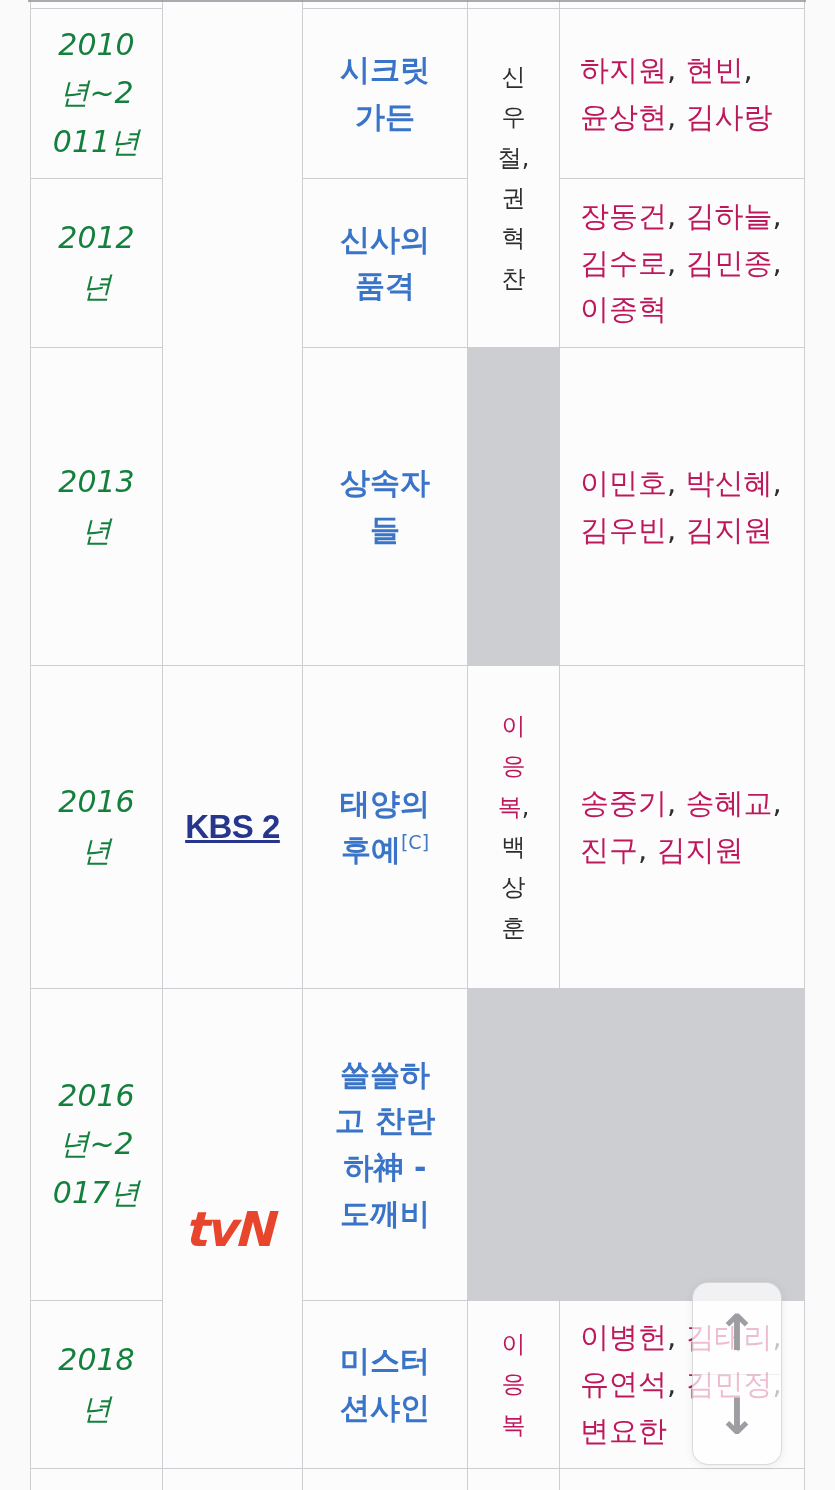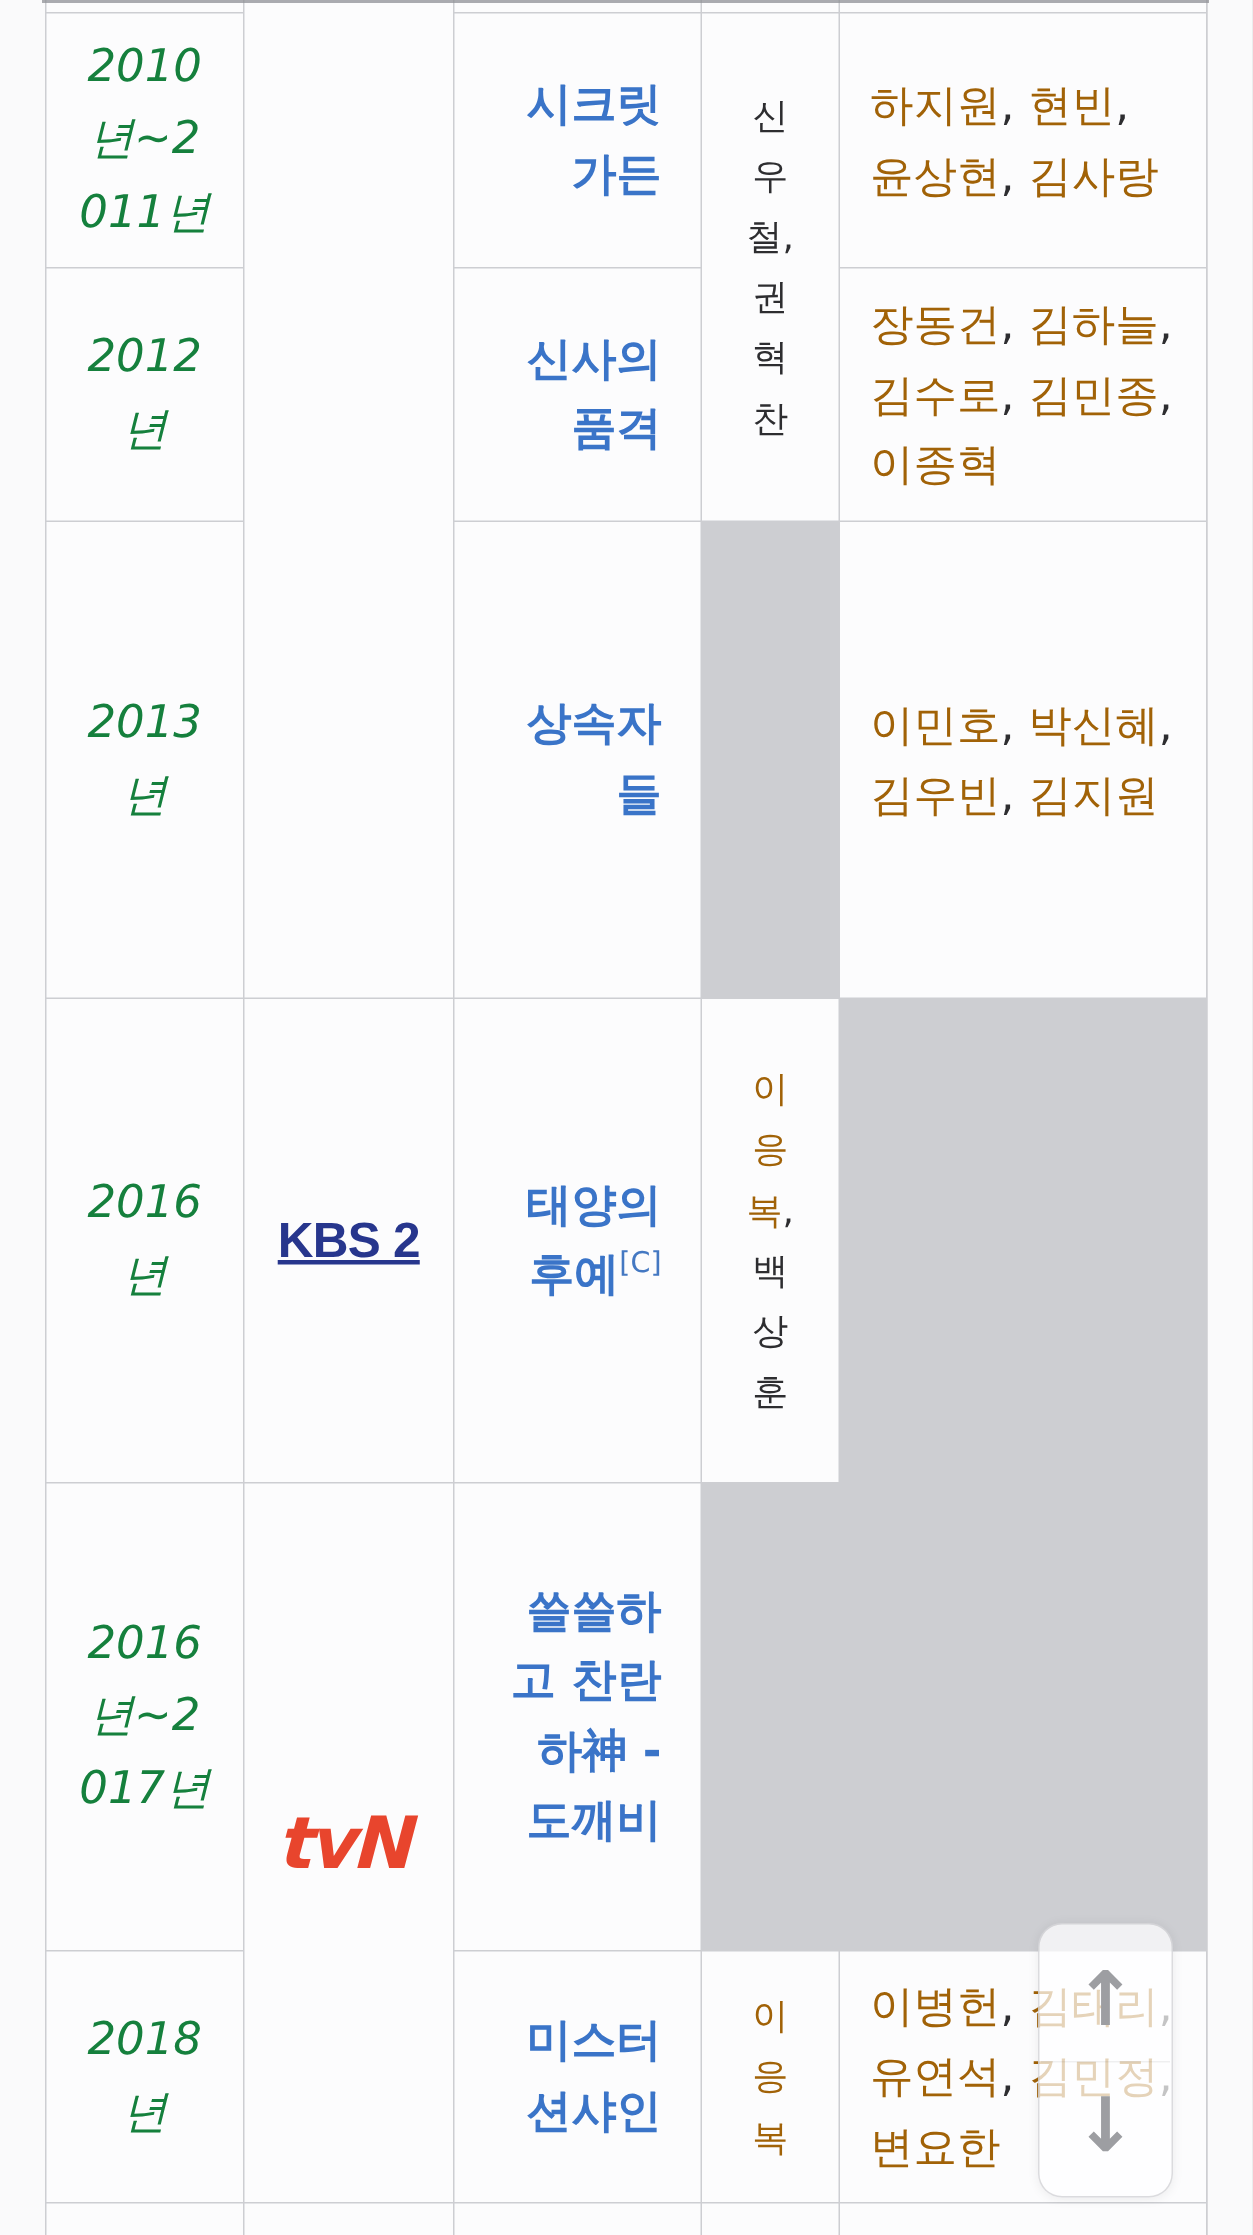--- a/index.html
+++ b/index.html
@@ -27,29 +27,29 @@
     display:flex; align-items:center; justify-content:center;
     overflow:hidden;
   }
   .cast-cell { justify-content:flex-start; padding:0 14px 0 20px; box-sizing:border-box; }
   .yr {
     color:#15803d; font-size:30px; line-height:1.62;
     width:92px; text-align:center; word-break:break-all;font-style:italic;
   }
   .ttl {
     color:#3a74c8; font-weight:bold; font-size:30px; line-height:1.55;
-    width:112px; text-align:right;
+    width:112px; text-align:center;
   }
   .ttl sup { font-size:19px; font-weight:normal; color:#4478c2; }
   .dir {
     font-size:24px; line-height:1.68; width:34px;
     text-align:center; word-break:break-all; color:#2d2d30;
   }
   .cast { font-size:29px; line-height:1.62; text-align:left; }
-  .a  { color:#a16207; }
+  .a  { color:#be185d; }
   .b  { color:#2d2d30; }
   .u  { text-decoration:underline; text-underline-offset:3px; }
   .cm { color:#2d2d30; }
   .kbs-logo {
     color:#27368d; font-weight:bold; font-size:33px; letter-spacing:-0.5px;
     font-family:"Liberation Sans","DejaVu Sans",sans-serif;
     text-decoration:underline;
   }
   .tvn-logo {
     color:#e8452d; font-weight:bold; font-style:italic; font-size:48px;
@@ -125,20 +125,23 @@
     </div>
     <div class="cell" style="grid-area:5/2/6/3">
       <span class="kbs-logo">KBS 2</span>
     </div>
     <div class="cell" style="grid-area:5/3/6/4">
       <span class="ttl"><span>태양의 후예</span><sup>[C]</sup></span>
     </div>
     <div class="cell" style="grid-area:5/4/6/5">
       <div class="dir"><span class="a">이응복</span><span class="cm">, </span><span class="b">백상훈</span></div>
     </div>
+    <div class="cell cast-cell" style="grid-area:5/5/6/6">
+      <div class="cast"><span class="a">송중기</span><span class="cm">, </span><span class="a">송혜교</span><span class="cm">, </span><span class="a">진구</span><span class="cm">, </span><span class="a">김지원</span></div>
+    </div>
 
     <div class="cell" style="grid-area:6/1/7/2">
       <span class="yr">2016년~2017년</span>
     </div>
     <div class="cell" style="grid-area:6/2/8/3">
       <span class="tvn-logo">tvN</span>
     </div>
     <div class="cell" style="grid-area:6/3/7/4">
       <span class="ttl">쓸쓸하고 찬란하神 - 도깨비</span>
     </div>

